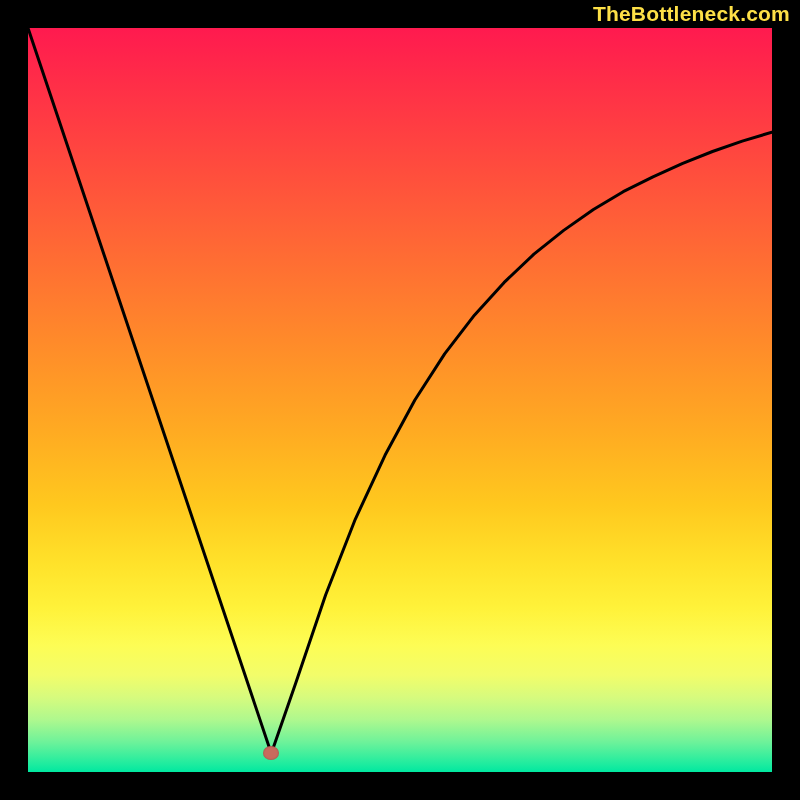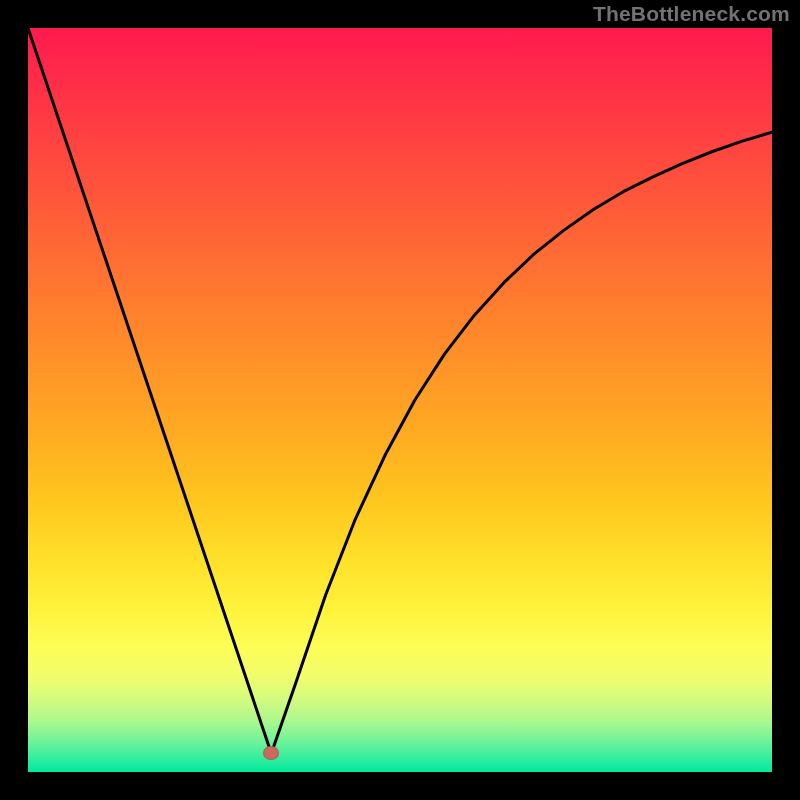--- a/index.html
+++ b/index.html
@@ -26,21 +26,21 @@
     height: 744px;
     overflow: hidden;
   }
   .watermark {
     position: absolute;
     top: 2px;
     right: 10px;
     font-family: Arial, Helvetica, sans-serif;
     font-size: 21px;
     font-weight: 600;
-    color: #737373;
+    color: #fde047;
     letter-spacing: 0.2px;
   }
   .gradient-bg {
     position: absolute;
     left: 0;
     top: 0;
     width: 100%;
     height: 100%;
     background: linear-gradient(
       to bottom,

